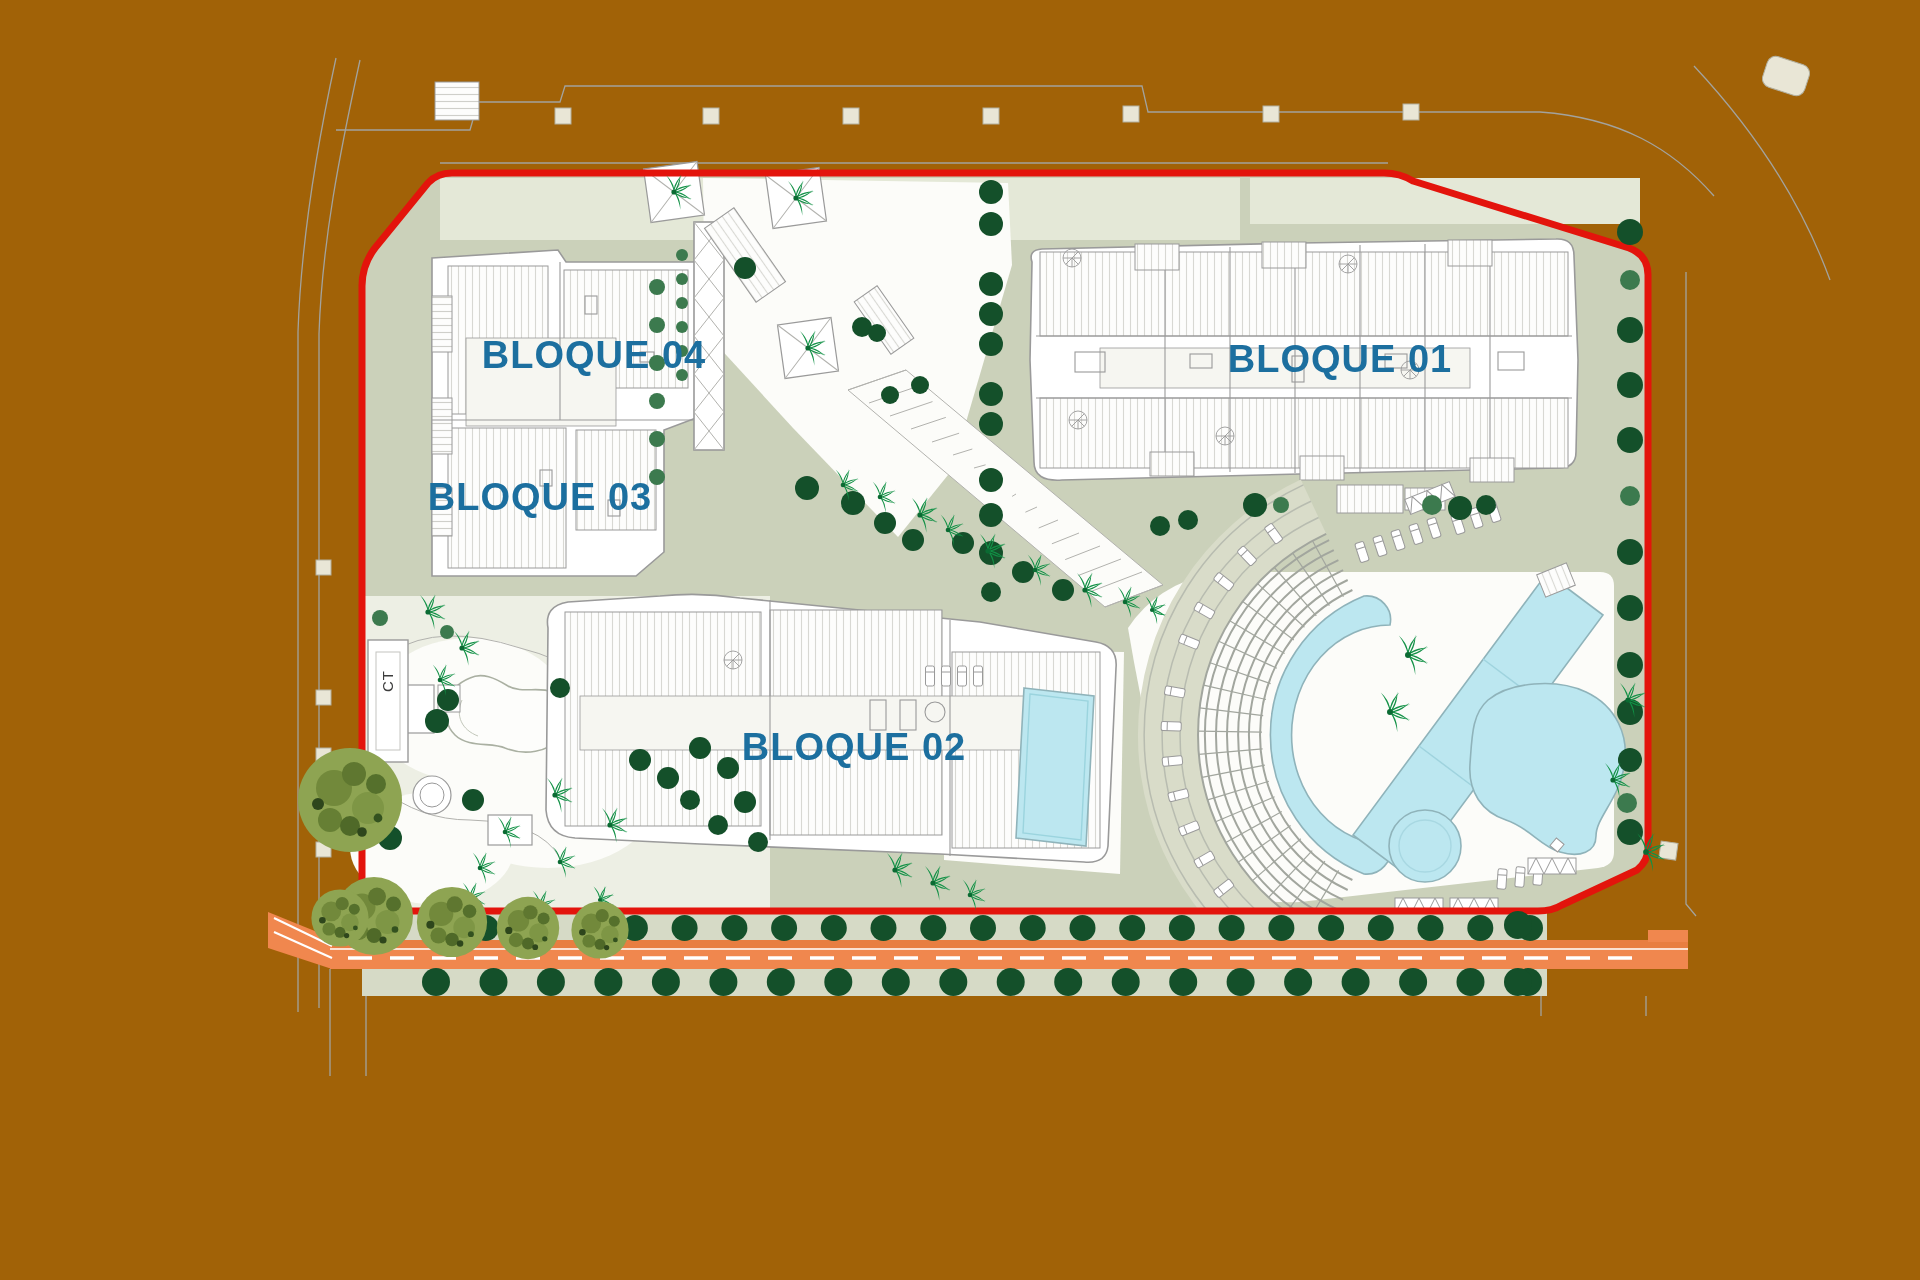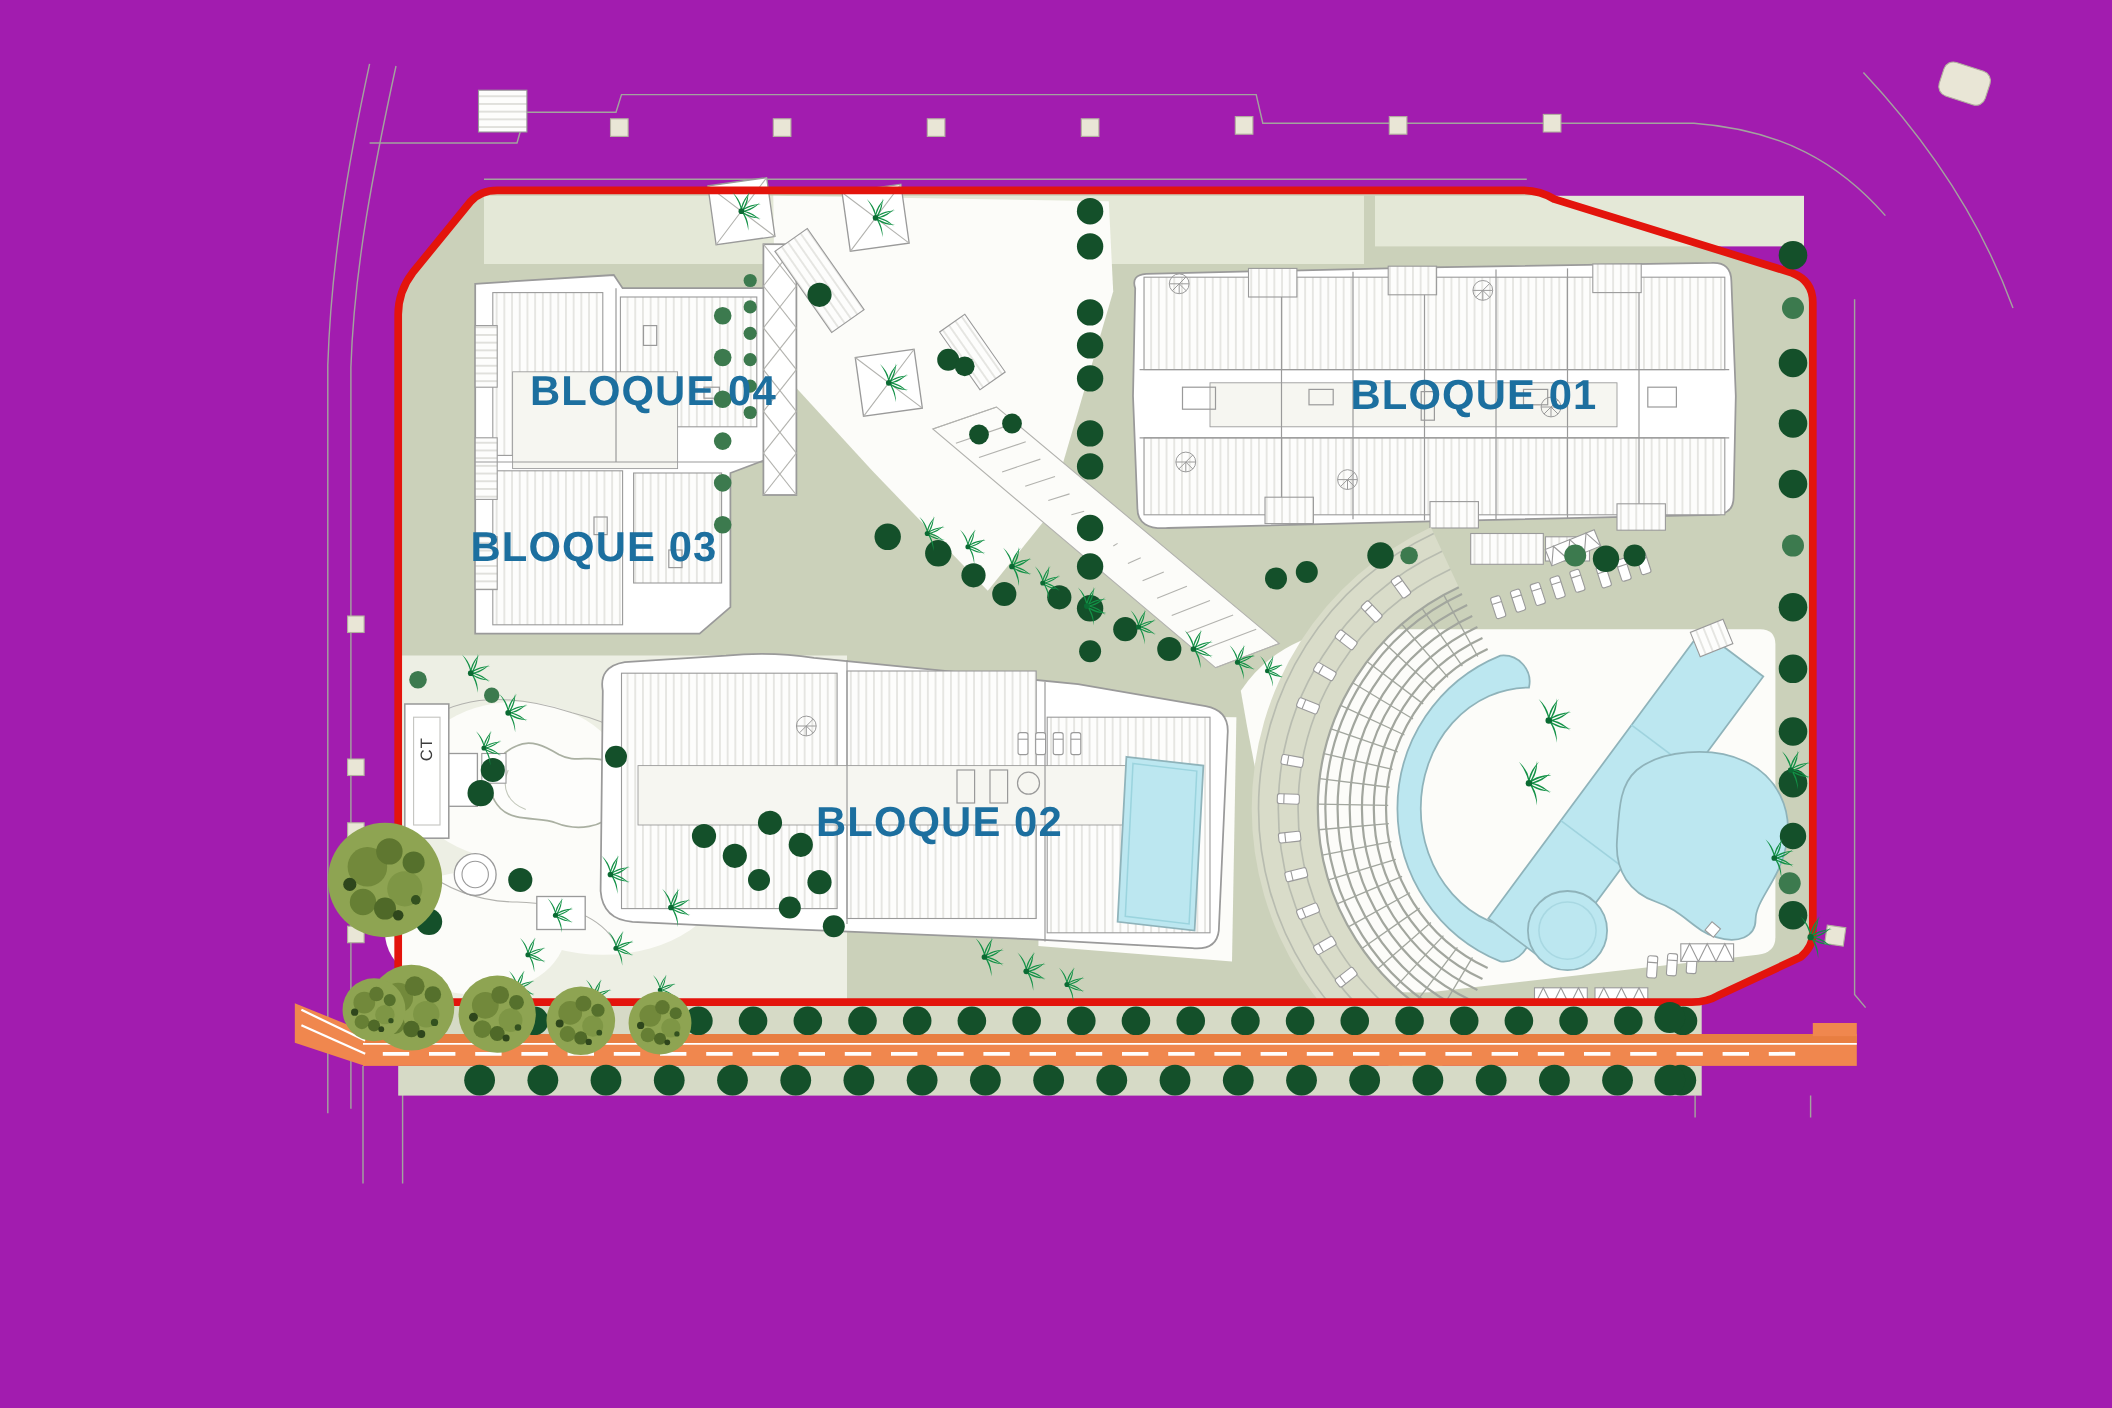--- a/index.html
+++ b/index.html
@@ -1,16 +1,16 @@
 <!DOCTYPE html>
 <html style="--boundary-red: #e3140c; --label-blue: #1c6f9f; --road-orange: #f0874e; --road-orange-dark: #e87e41; --road-dash-white: #ffffff; --pool-blue: #bce7f0; --pool-edge: #8fb3ba; --ground-sage: #cbd1ba; --ground-strip: #d6dac6; --ground-garden: #edefe4; --ground-pale: #e4e8d7; --plaza-white: #fcfcf9; --tree-dark: #14502a; --tree-medium: #3c7a4e; --palm-green: #129146; --olive-green: #8ea452; --building-line: #9a9a9a; --paving-beige: #e9e6d6;"><head>
 <meta charset="utf-8">
 <style>
   html,body{margin:0;padding:0;background:#ffffff;}
-  .stage{position:relative;width:1920px;height:1280px;background:#a21caf;overflow:hidden;
+  .stage{position:relative;width:1920px;height:1280px;background:#a16207;overflow:hidden;
          font-family:"Liberation Sans",sans-serif;}
   svg{display:block}
   .sage{fill:var(--ground-sage,#cbd1ba);}
   .strip{fill:var(--ground-strip,#d6dac6);}
   .garden{fill:var(--ground-garden,#edefe4);}
   .plaza{fill:var(--plaza-white,#fcfcf9);}
   .paleband{fill:var(--ground-pale,#e4e8d7);}
   .bld{fill:#ffffff;stroke:var(--building-line,#9a9a9a);stroke-width:1.6;}
   .roof{fill:#f6f6f1;stroke:var(--building-line,#9a9a9a);stroke-width:.8;}
   .ln{fill:none;stroke:var(--building-line,#9a9a9a);stroke-width:1.1;}

